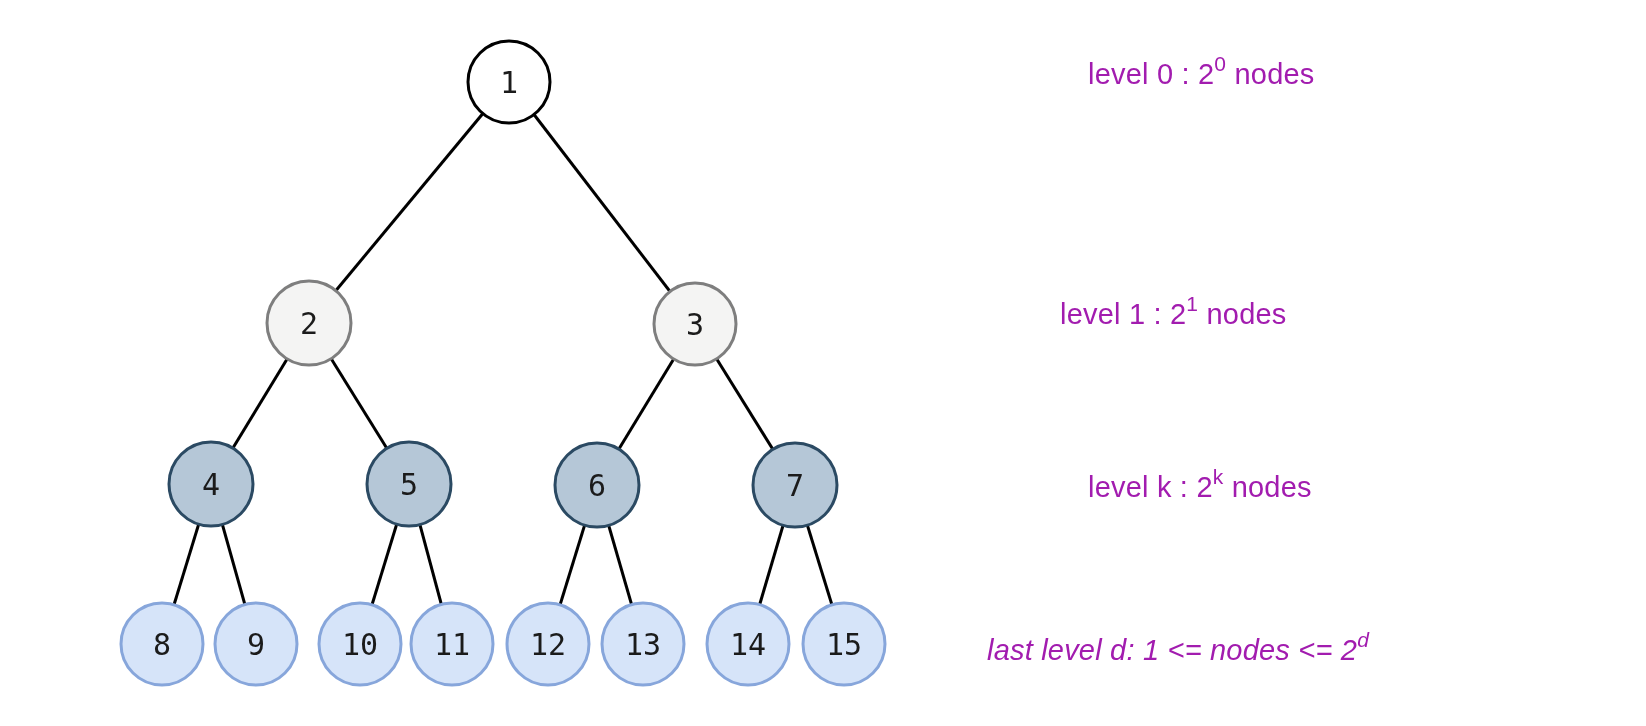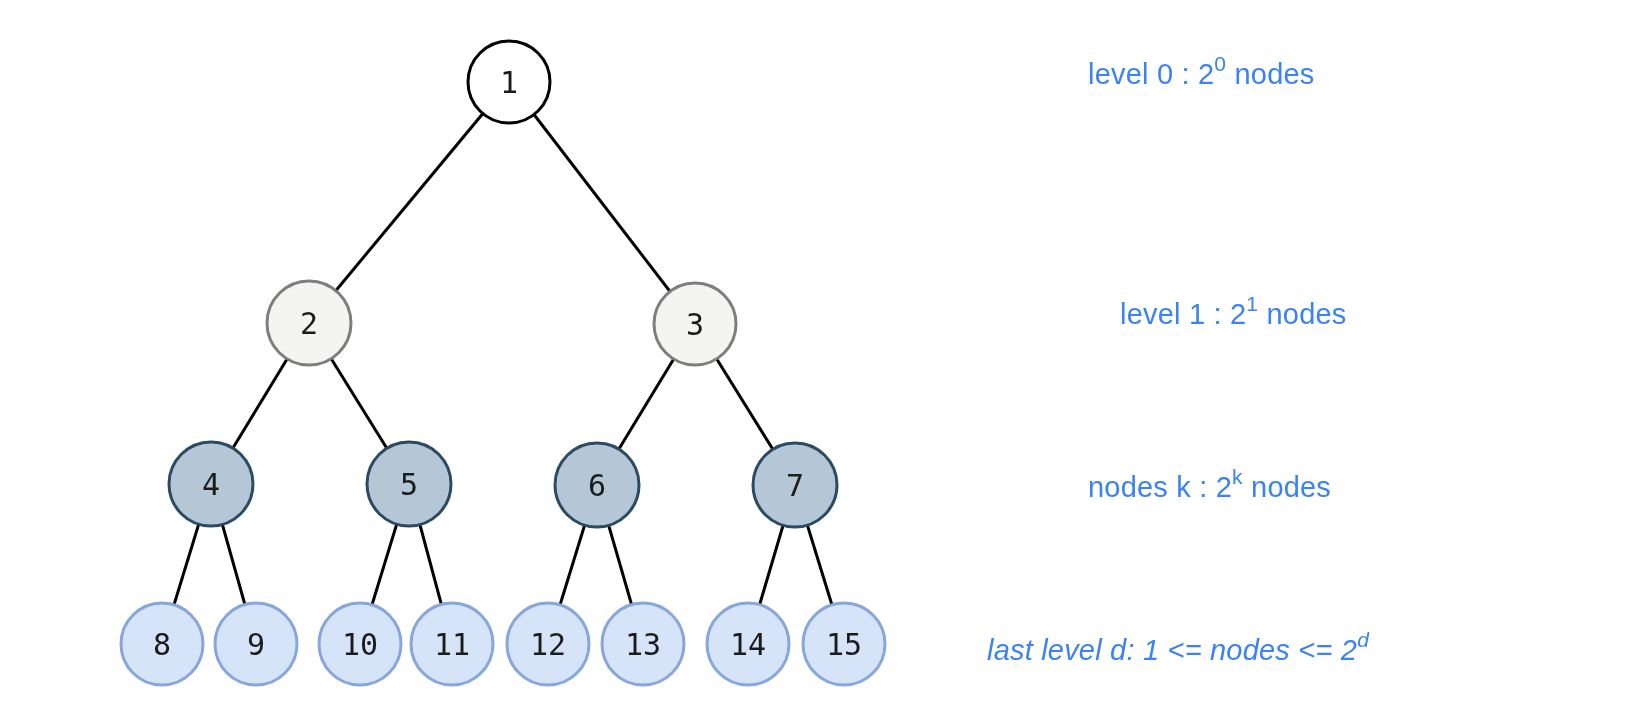--- a/index.html
+++ b/index.html
@@ -22,32 +22,32 @@
   }
   .node-label-text {
     font-family: "DejaVu Sans Mono", monospace;
     font-size: 30px;
     fill: #1b1b1b;
   }
   .annotation {
     position: absolute;
     transform: translateY(-50%);
     font-size: 29px;
-    color: #3b82f6;
+    color: #a21caf;
     white-space: nowrap;
     letter-spacing: 0.2px;
   }
   .annotation sup {
     font-size: 21px;
     position: relative;
     top: -2px;
     line-height: 0;
   }
   .ann-0 { left: 1088px; top: 74px;  }
-  .ann-1 { left: 1120px; top: 314px; }
+  .ann-1 { left: 1060px; top: 314px; }
   .ann-2 { left: 1088px; top: 487px; }
   .ann-3 { left: 987px;  top: 650px; font-style: italic; }
 </style>
 </head>
 <body>
 
 <div id="canvas">
 
   <svg id="tree-svg" width="950" height="726" viewBox="0 0 950 726">
       <line x1="509" y1="82" x2="309" y2="323" stroke="#000000" stroke-width="3"></line>
@@ -128,20 +128,20 @@
 
   <div class="annotation ann-0">
     <span>level 0 : </span><span>2</span><sup>0</sup><span> nodes</span>
   </div>
 
   <div class="annotation ann-1">
     <span>level 1 : </span><span>2</span><sup>1</sup><span> nodes</span>
   </div>
 
   <div class="annotation ann-2">
-    <span>nodes k : </span><span>2</span><sup>k</sup><span> nodes</span>
+    <span>level k : </span><span>2</span><sup>k</sup><span> nodes</span>
   </div>
 
   <div class="annotation ann-3">
     <span>last level d: 1 &lt;= nodes &lt;= </span><span>2</span><sup>d</sup><span></span>
   </div>
 
 </div>
 
 </body></html>

